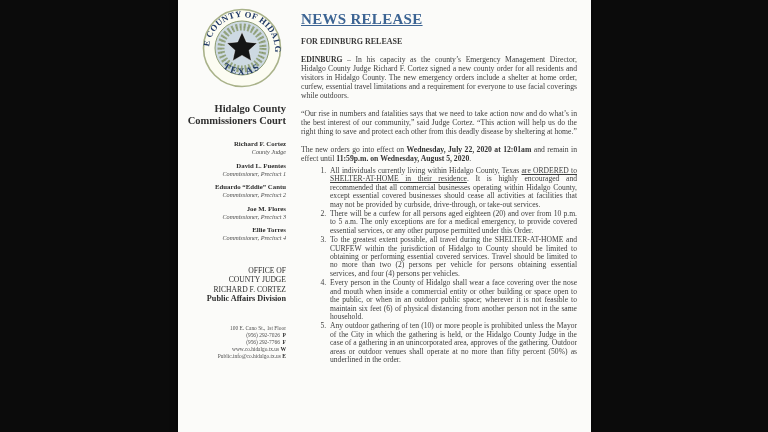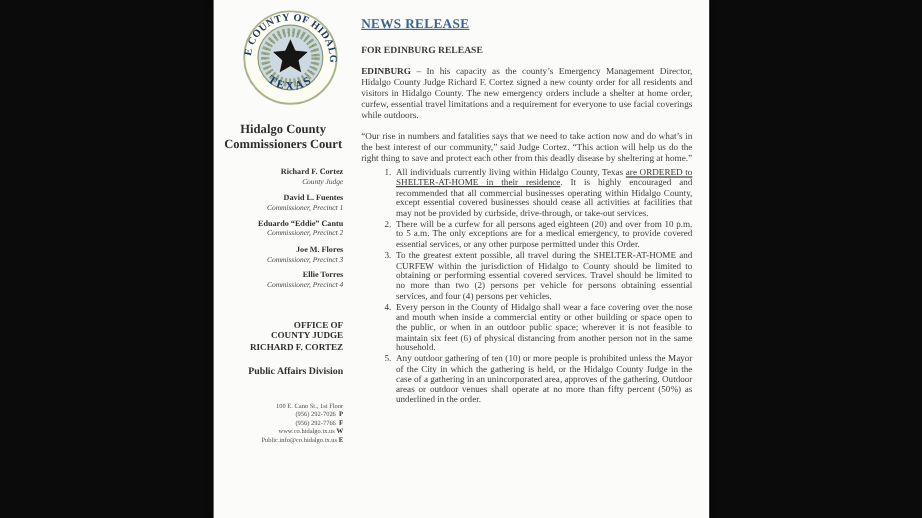--- a/index.html
+++ b/index.html
@@ -3,32 +3,32 @@
 <meta charset="utf-8">
 <style>
   html,body{margin:0;padding:0;background:#000;}
   .stage{position:relative;width:768px;height:432px;background:#0b0b0b;overflow:hidden;
          font-family:"Liberation Serif", serif;}
   .page{position:absolute;left:178px;top:0;width:413px;height:432px;background:#fbfbf9;
         display:flex;overflow:hidden;box-shadow:0 0 6px rgba(0,0,0,.6);}
   
   .sidebar{width:100px;padding:6px 6px 0 8px;text-align:right;flex:0 0 auto;}
   .seal-wrap{width:80px;height:80px;margin:2px 4px 0 auto;}
-  .org-title{margin-top:15px;font-size:10.5px;font-weight:bold;line-height:12px;color:#2f2f2f;text-align:center;}
+  .org-title{margin-top:15px;font-size:10.5px;font-weight:bold;line-height:12px;color:#2f2f2f;}
   .officials{margin-top:13px;}
   .official{margin-bottom:6px;}
   .official .name{font-size:6.8px;font-weight:bold;color:#2f2f2f;line-height:8px;}
   .official .role{font-size:6.2px;font-style:italic;color:#4a4a4a;line-height:7.5px;}
-  .office-block{margin-top:24px;font-size:7.6px;font-weight:bold;line-height:9.5px;color:#2f2f2f;}
-  .division{margin-top:11px;font-size:8.2px;font-weight:bold;color:#2f2f2f;}
+  .office-block{margin-top:24px;font-size:7.6px;font-weight:normal;line-height:9.5px;color:#2f2f2f;}
+  .division{margin-top:0;font-size:8.2px;font-weight:bold;color:#2f2f2f;}
   .contact{margin-top:22px;font-size:5.4px;line-height:7px;color:#4f4f4f;}
   .contact b{font-size:5.6px;color:#333;}
   
   .main{flex:1;padding:10px 14px 0 9px;color:#3d3d3d;}
-  .news-release{display:inline-block;font-size:11px;font-weight:bold;letter-spacing:.3px;
+  .news-release{display:inline-block;font-size:15px;font-weight:bold;letter-spacing:.3px;
                 color:#3c6493;text-decoration:underline;}
   .fir{margin-top:9px;font-size:8px;font-weight:bold;color:#3a3a3a;}
   .date{margin-top:1px;font-size:8px;color:#3f3f3f;}
   .doc-title{margin-top:13px;font-size:10px;font-weight:bold;line-height:11.5px;color:#333;padding-left:2px;}
   .para{margin-top:9px;font-size:7.7px;line-height:9px;text-align:justify;}
   .para b{color:#343434;}
   .intro{margin-top:10px;font-size:7.7px;}
   ol.directives{margin:4px 0 0 0;padding-left:27px;font-size:7.6px;line-height:8.4px;}
   ol.directives li{margin-bottom:1px;text-align:justify;padding-left:2px;}
   .u{text-decoration:underline;}
@@ -111,20 +111,23 @@
 
 
       <div class="para">
         <b>EDINBURG</b><span> – In his capacity as the county’s Emergency Management Director, Hidalgo County Judge Richard F. Cortez signed a new county order for all residents and visitors in Hidalgo County. The new emergency orders include a shelter at home order, curfew, essential travel limitations and a requirement for everyone to use facial coverings while outdoors.</span>
       </div>
 
       <div class="para">
         <span>“Our rise in numbers and fatalities says that we need to take action now and do what’s in the best interest of our community,” said Judge Cortez.  “This action will help us do the right thing to save and protect each other from this deadly disease by sheltering at home.”</span>
       </div>
 
+      <div class="para">
+        <span>The new orders go into effect on </span><b>Wednesday, July 22, 2020 at 12:01am</b><span> and remain in effect until </span><b>11:59p.m. on Wednesday, August 5, 2020</b><span>.</span>
+      </div>
 
 
       <ol class="directives">
         <li>
           <span>All individuals currently living within Hidalgo County, Texas </span><span class="u">are ORDERED to SHELTER-AT-HOME in their residence</span><span>. It is highly encouraged and recommended that all commercial businesses operating within Hidalgo County, except essential covered businesses should cease all activities at facilities that may not be provided by curbside, drive-through, or take-out services.</span>
         </li>
         <li>
           <span>There will be a curfew for all persons aged eighteen (20) and over from 10 p.m. to 5 a.m. The only exceptions are for a medical emergency, to provide covered essential services, or any other purpose permitted under this Order.</span>
         </li>
         <li>

